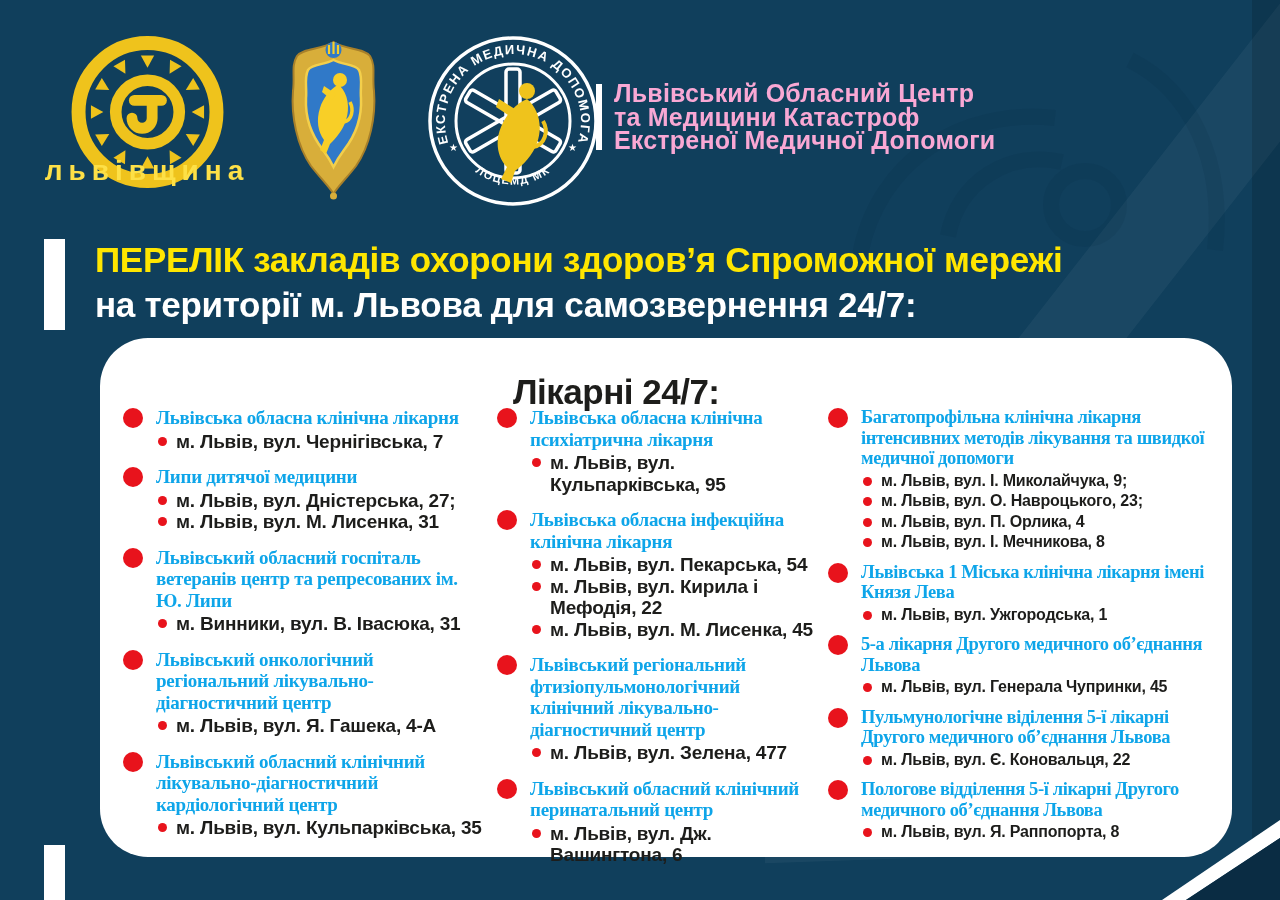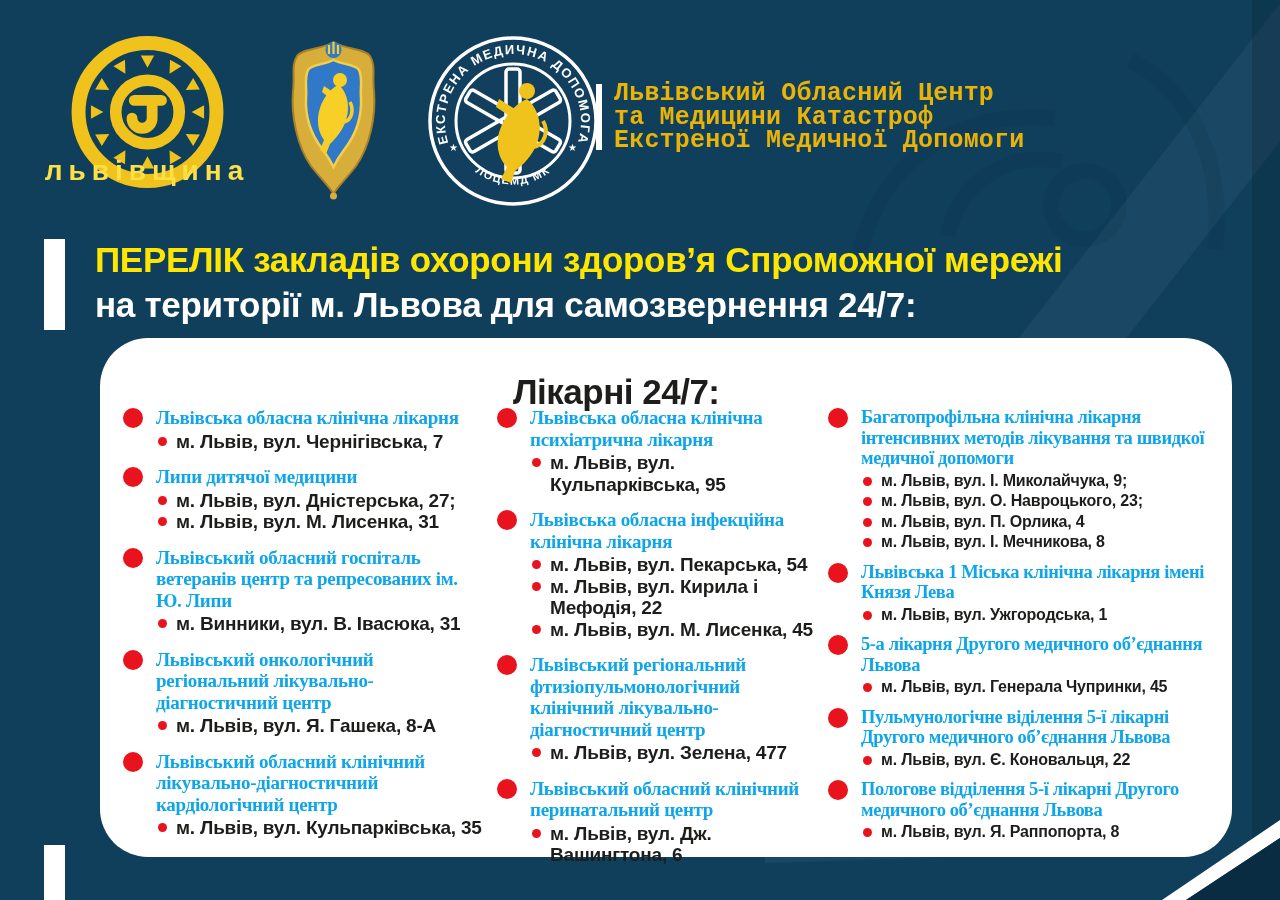--- a/index.html
+++ b/index.html
@@ -15,21 +15,21 @@
   .brand-wordmark{
     position:absolute;left:12px;top:155px;width:270px;text-align:center;z-index:2;
     color:#fde047;font-weight:bold;font-size:28px;letter-spacing:6px;
   }
   .logo-arms{position:absolute;left:286px;top:36px;z-index:2;}
   .logo-emd{position:absolute;left:427px;top:35px;z-index:2;}
 
   .org-sep{position:absolute;left:596px;top:84px;width:6px;height:66px;background:#ffffff;z-index:2;}
   .org-name{
     position:absolute;left:614px;top:82px;z-index:2;
-    color:#eab308;font-weight:bold;font-size:25px;line-height:23.5px;letter-spacing:0.2px;font-family:Liberation Mono, monospace;
+    color:#f9a8d4;font-weight:bold;font-size:25px;line-height:23.5px;letter-spacing:0.2px;
   }
 
   
   .title-bar{position:absolute;left:44px;top:239px;width:21px;height:91px;background:#ffffff;z-index:2;}
   .title-line1{
     position:absolute;left:95px;top:240px;z-index:2;white-space:nowrap;
     color:#ffe600;font-weight:bold;font-size:35px;letter-spacing:-0.3px;
   }
   .title-line2{
     position:absolute;left:95px;top:285px;z-index:2;white-space:nowrap;
@@ -188,21 +188,21 @@
       <div class="addr"><span class="smalldot"></span><span>м. Львів, вул. М. Лисенка, 31</span></div>
     </div>
     <div class="facility">
       <span class="bigdot"></span>
       <div class="fname">Львівський обласний госпіталь ветеранів центр та репресованих ім. Ю. Липи</div>
       <div class="addr"><span class="smalldot"></span><span>м. Винники, вул. В. Івасюка, 31</span></div>
     </div>
     <div class="facility">
       <span class="bigdot"></span>
       <div class="fname">Львівський онкологічний регіональний лікувально-діагностичний центр</div>
-      <div class="addr"><span class="smalldot"></span><span>м. Львів, вул. Я. Гашека, 8-А</span></div>
+      <div class="addr"><span class="smalldot"></span><span>м. Львів, вул. Я. Гашека, 4-А</span></div>
     </div>
     <div class="facility">
       <span class="bigdot"></span>
       <div class="fname">Львівський обласний клінічний лікувально-діагностичний кардіологічний центр</div>
       <div class="addr"><span class="smalldot"></span><span>м. Львів, вул. Кульпарківська, 35</span></div>
     </div>
   </div>
 <div class="col" id="col2">
     <div class="facility">
       <span class="bigdot"></span>

